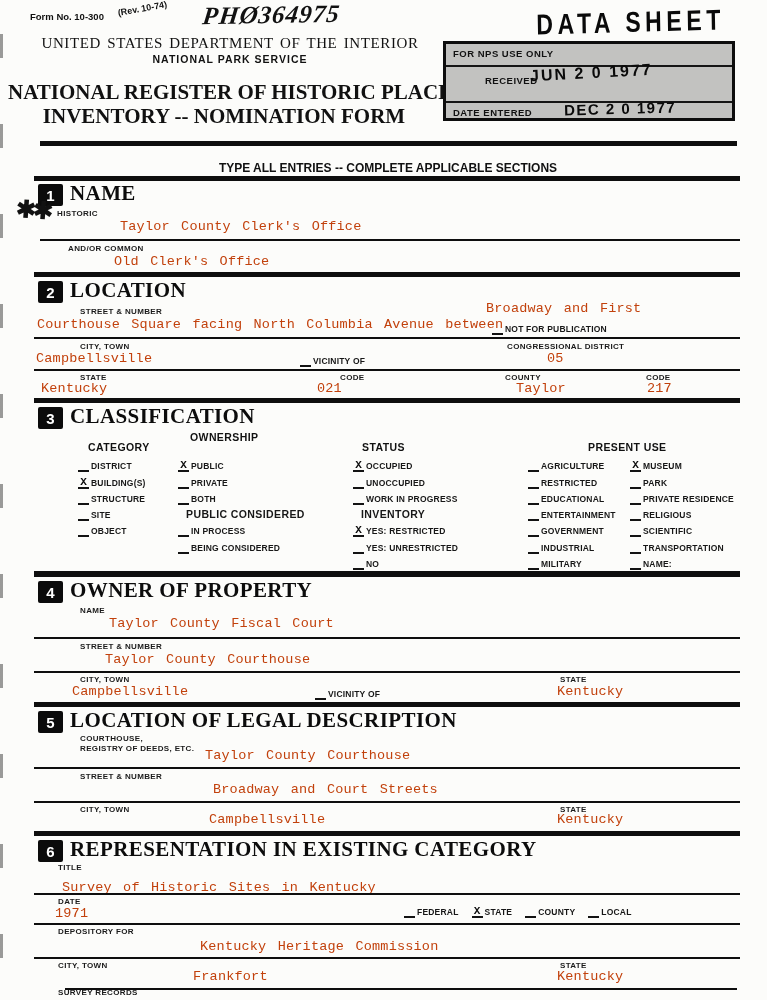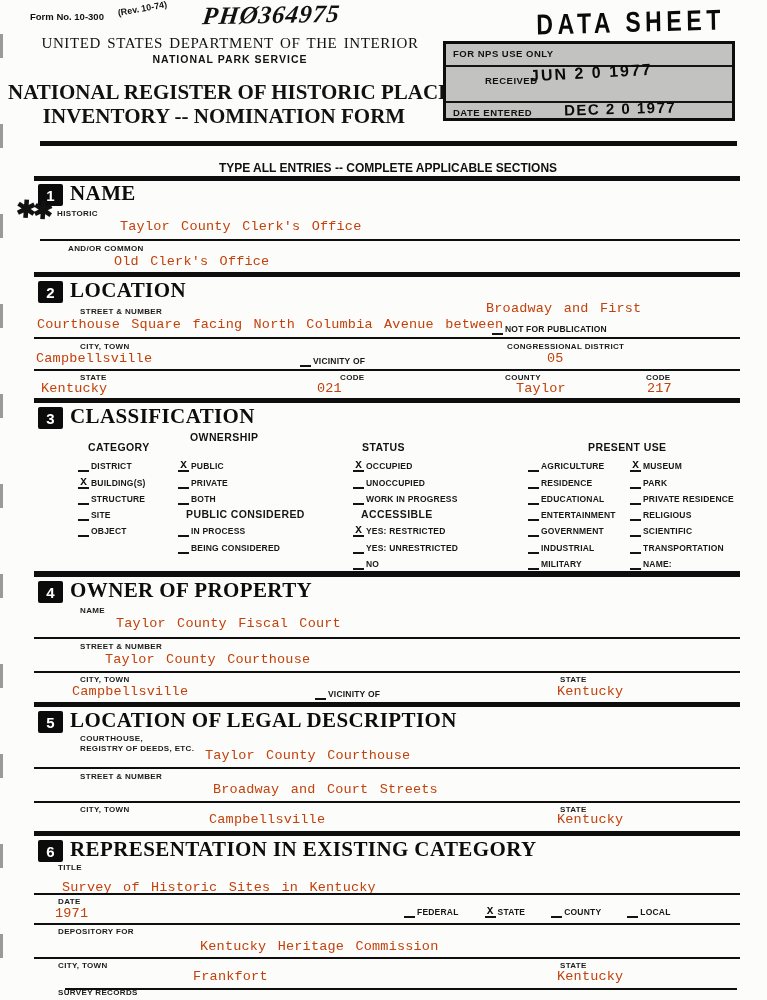--- a/index.html
+++ b/index.html
@@ -16,21 +16,21 @@
   .sec-title{position:absolute;font:bold 21px "Liberation Serif","DejaVu Serif",serif;letter-spacing:.4px;color:#0c0c0c;}
   .colhead{position:absolute;font:bold 10.5px "Liberation Sans",sans-serif;letter-spacing:.4px;}
   .cb-col{position:absolute;}
   .cb-item{display:flex;align-items:flex-end;height:16.3px;}
   .cb-mark{width:11px;min-width:11px;height:10px;border-bottom:2px solid #131313;
            font:bold 11px "Liberation Mono","DejaVu Sans Mono",monospace;line-height:11px;text-align:center;margin-right:2px;color:#0c0c0c;}
   .cb-label{font:bold 8.5px "Liberation Sans",sans-serif;letter-spacing:.2px;padding-bottom:1px;white-space:nowrap;color:#171717;}
   .cb-head{padding-left:8px;}
   .cb-head .cb-label{font-size:10.5px;letter-spacing:.4px;}
   .cb-inline{position:absolute;display:flex;align-items:flex-end;height:14px;}
-  .cb-row{position:absolute;display:flex;gap:26px;}
+  .cb-row{position:absolute;display:flex;gap:13px;}
   .cb-row .cb-item{height:14px;}
   .stamp{position:absolute;font-weight:bold;color:#0a0a0a;white-space:nowrap;}
   .nps-box{position:absolute;left:443px;top:41px;width:292px;height:80px;border:3px solid #0d0d0d;box-sizing:border-box;
            background-color:#c2c2c0;
            background-image:radial-gradient(#8e8e8c 22%,transparent 23%),radial-gradient(#a7a7a5 22%,transparent 23%);
            background-size:4px 4px;background-position:0 0,2px 2px;}
   .nps-line{position:absolute;left:0;width:100%;height:2px;background:#151515;}
   .edge{position:absolute;left:0;top:0;width:3px;height:1000px;opacity:.45;
         background:repeating-linear-gradient(180deg,transparent 0 34px,#222 34px 58px,transparent 58px 90px);}
   .serif{font-family:"Liberation Serif","DejaVu Serif",serif;}
@@ -186,21 +186,21 @@
         <span class="cb-label">UNOCCUPIED</span>
       </div>
 
       <div class="cb-item">
         <span class="cb-mark"></span>
         <span class="cb-label">WORK IN PROGRESS</span>
       </div>
 
       <div class="cb-item cb-head">
 
-        <span class="cb-label">ACCESSIBLE</span>
+        <span class="cb-label">INVENTORY</span>
       </div>
 
       <div class="cb-item">
         <span class="cb-mark">X</span>
         <span class="cb-label">YES: RESTRICTED</span>
       </div>
 
       <div class="cb-item">
         <span class="cb-mark"></span>
         <span class="cb-label">YES: UNRESTRICTED</span>
@@ -213,21 +213,21 @@
     </div>
   <div class="cb-col" style="left:528px;top:456px;width:100px;">
 
       <div class="cb-item">
         <span class="cb-mark"></span>
         <span class="cb-label">AGRICULTURE</span>
       </div>
 
       <div class="cb-item">
         <span class="cb-mark"></span>
-        <span class="cb-label">RESIDENCE</span>
+        <span class="cb-label">RESTRICTED</span>
       </div>
 
       <div class="cb-item">
         <span class="cb-mark"></span>
         <span class="cb-label">EDUCATIONAL</span>
       </div>
 
       <div class="cb-item">
         <span class="cb-mark"></span>
         <span class="cb-label">ENTERTAINMENT</span>
@@ -283,21 +283,21 @@
       <div class="cb-item">
         <span class="cb-mark"></span>
         <span class="cb-label">NAME:</span>
       </div>
     </div>
   <div class="rule" style="left:34px;top:571px;width:706px;height:6px;"></div>
 
   <div class="sec-badge" style="left:38px;top:581px;">4</div>
   <div class="sec-title" style="left:70px;top:578px;">OWNER OF PROPERTY</div>
   <div class="lbl" style="left:80px;top:606px;">NAME</div>
-  <div class="val" style="left:116px;top:616px;">Taylor County Fiscal Court</div>
+  <div class="val" style="left:109px;top:616px;">Taylor County Fiscal Court</div>
   <div class="rule" style="left:34px;top:637px;width:706px;height:2px;"></div>
   <div class="lbl" style="left:80px;top:642px;">STREET &amp; NUMBER</div>
   <div class="val" style="left:105px;top:652px;">Taylor County Courthouse</div>
   <div class="rule" style="left:34px;top:671px;width:706px;height:2px;"></div>
   <div class="lbl" style="left:80px;top:675px;">CITY, TOWN</div>
   <div class="lbl" style="left:560px;top:675px;">STATE</div>
   <div class="val" style="left:72px;top:684px;">Campbellsville</div>
   <div class="cb-inline" style="left:315px;top:686px;">
     <span class="cb-mark"></span>
     <span class="cb-label">VICINITY OF</span>

